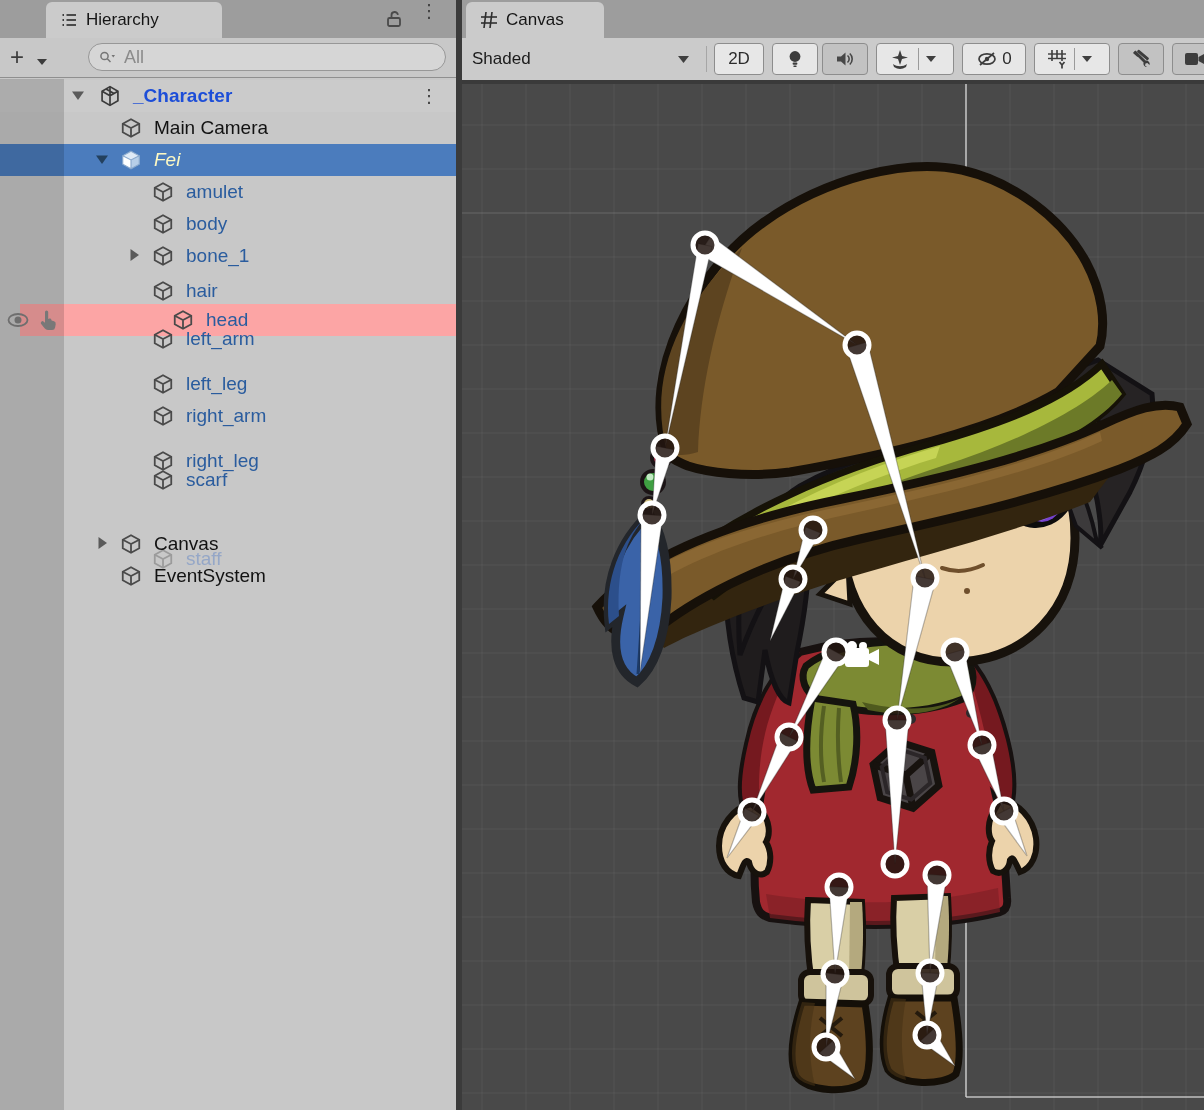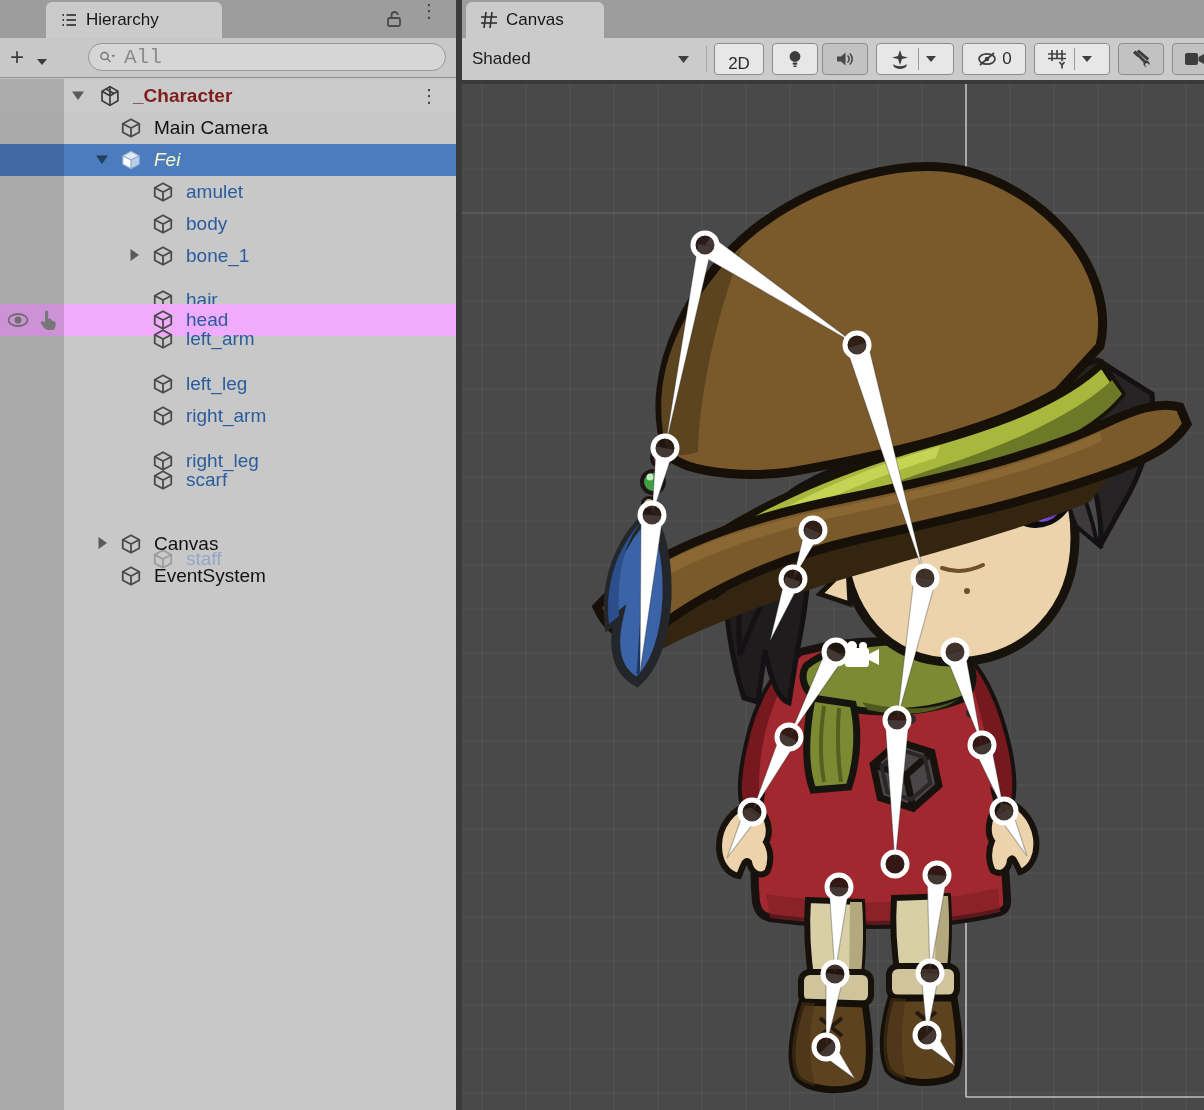--- a/index.html
+++ b/index.html
@@ -10,37 +10,37 @@
   
   #hier{position:absolute;left:0;top:0;width:456px;height:1110px;background:#c8c8c8;}
   .tabbar{position:absolute;left:0;top:0;right:0;height:38px;background:#9d9d9d;}
   .tab{position:absolute;top:2px;height:36px;background:#cbcbcb;border-radius:6px 6px 0 0;
        display:flex;align-items:center;padding:0 14px;font-size:17px;color:#151515;}
   .tab .ticn{margin-right:8px;display:flex;}
   #hier-tools{position:absolute;left:0;top:38px;right:0;height:40px;background:#c8c8c8;
       border-bottom:1px solid #8f8f8f;}
   .searchpill{position:absolute;left:88px;top:5px;width:358px;height:28px;background:#d6d6d6;
       border:1px solid #979797;border-radius:14px;display:flex;align-items:center;padding:0 10px;}
-  .searchpill input{border:none;background:transparent;outline:none;font-size:21px;color:#701a75;
-      width:100%;font-family:Liberation Mono, monospace;}
+  .searchpill input{border:none;background:transparent;outline:none;font-size:18px;color:#701a75;
+      width:100%;font-family:Liberation Sans, sans-serif;}
   .searchpill input::placeholder{color:#8b8b8b;}
   #tree{position:absolute;left:0;top:79px;right:0;bottom:0;background:#c8c8c8;}
   #gutter{position:absolute;left:0;top:0;width:64px;height:100%;background:rgba(0,0,0,0.15);
       pointer-events:none;z-index:5;}
   .row{position:absolute;left:0;right:0;height:32px;display:flex;align-items:center;font-size:19px;}
   .row .arrow{position:absolute;width:20px;text-align:center;color:#555;font-size:13px;}
   .row .icn{position:absolute;width:22px;height:22px;}
   .row .lbl{position:absolute;white-space:nowrap;}
   .row.sel{background:#4b7cbd;}
   .row.sel .lbl{color:#fef9c3;font-style:italic;}
-  .row.hov{background:#f0abfc;}
+  .row.hov{background:#fca5a5;margin-left:20px;}
   .lbl.normal{color:#121212;}
   .lbl.prefab{color:#2a5c9e;}
   .lbl.prefab-disabled{color:#95a7c7;}
-  .lbl.header{color:#7f1d1d;font-weight:bold;}
+  .lbl.header{color:#1d4ed8;font-weight:bold;}
   .rowicons{position:absolute;left:0;width:64px;height:32px;z-index:6;display:flex;align-items:center;}
   .kebab{color:#3f3f3f;font-size:18px;letter-spacing:0;line-height:6px;}
   
   #divider{position:absolute;left:456px;top:0;width:6px;height:1110px;background:#3b3b3b;}
   
   #scenepanel{position:absolute;left:462px;top:0;width:742px;height:1110px;background:#cbcbcb;}
   #scene-tools{position:absolute;left:0;top:38px;right:0;height:42px;background:#cbcbcb;}
   #scene-dark-edge{position:absolute;left:0;top:80px;right:0;height:4px;background:#3a3a3a;}
   .sbtn{position:absolute;top:5px;height:32px;border:1px solid #8d8d8d;border-radius:4px;
       background:#e7e7e7;display:flex;align-items:center;justify-content:center;color:#2c2c2c;
@@ -151,21 +151,21 @@
         <div class="row" style="top:161px;padding-left:32px;">
     <span class="arrow" style="left:124px;"><svg width="11" height="14" viewBox="0 0 11 14">
               <polygon points="1.5,1 10,7 1.5,13" fill="#5a5a5a"></polygon>
             </svg></span>
     <span class="icn" style="left:152px;top:5px;"><svg width="22" height="22" viewBox="0 0 16 16" fill="none" stroke="#4a4a4a" stroke-width="1.3">
   <path d="M8 1.6 L14 4.9 V11.1 L8 14.4 L2 11.1 V4.9 Z"></path>
               <path d="M2 4.9 L8 8 L14 4.9 M8 8 V14.4"></path>
             </svg></span>
     <span class="lbl prefab" style="left:186px;">bone_1</span>
   </div>
-        <div class="row" style="top:205px;padding-left:10px;">
+        <div class="row" style="top:196px;padding-left:10px;">
 
     <span class="icn" style="left:152px;top:5px;"><svg width="22" height="22" viewBox="0 0 16 16" fill="none" stroke="#4a4a4a" stroke-width="1.3">
   <path d="M8 1.6 L14 4.9 V11.1 L8 14.4 L2 11.1 V4.9 Z"></path>
               <path d="M2 4.9 L8 8 L14 4.9 M8 8 V14.4"></path>
             </svg></span>
     <span class="lbl prefab" style="left:186px;">hair</span>
   </div>
         <div class="row hov" style="top:225px;">
 
     <span class="icn" style="left:152px;top:5px;"><svg width="22" height="22" viewBox="0 0 16 16" fill="none" stroke="#4a4a4a" stroke-width="1.3">
@@ -277,21 +277,21 @@
 
     <div id="scene-tools">
       <div id="shaded">
         <span>Shaded</span>
         <svg width="13" height="9" viewBox="0 0 13 9">
             <polygon points="1,1 12,1 6.5,8" fill="#3f3f3f"></polygon>
           </svg>
       </div>
       <div style="position:absolute;left:244px;top:8px;width:1px;height:26px;background:#a6a6a6;"></div>
 
-      <div class="sbtn" style="left:252px;width:50px;align-items:flex-end;">
+      <div class="sbtn" style="left:252px;width:50px;">
         <span>2D</span>
       </div>
 
       <div class="sbtn" style="left:310px;width:46px;">
         <span style="display:flex;">
           <svg width="18" height="20" viewBox="0 0 18 20">
               <circle cx="9" cy="7.5" r="5.4" fill="#3d3d3d"></circle>
             <rect x="6.6" y="13.6" width="4.8" height="2.2" rx="1" fill="#3d3d3d"></rect>
             <rect x="7.3" y="16.4" width="3.4" height="1.6" rx="0.8" fill="#3d3d3d"></rect>
             </svg>

